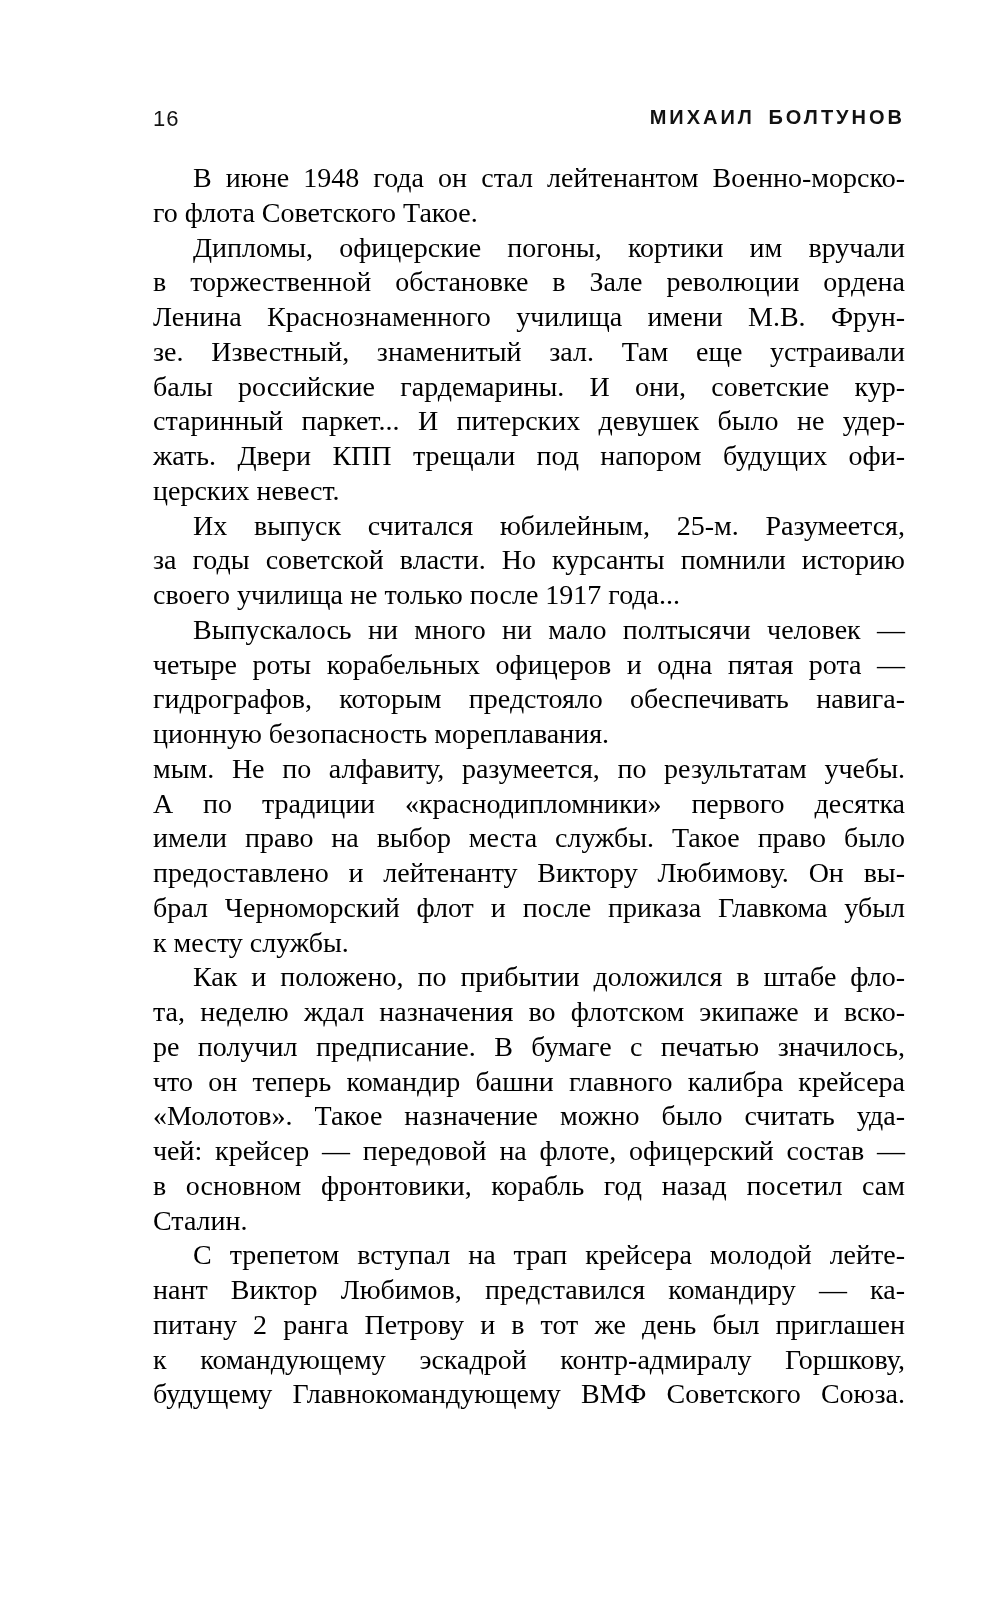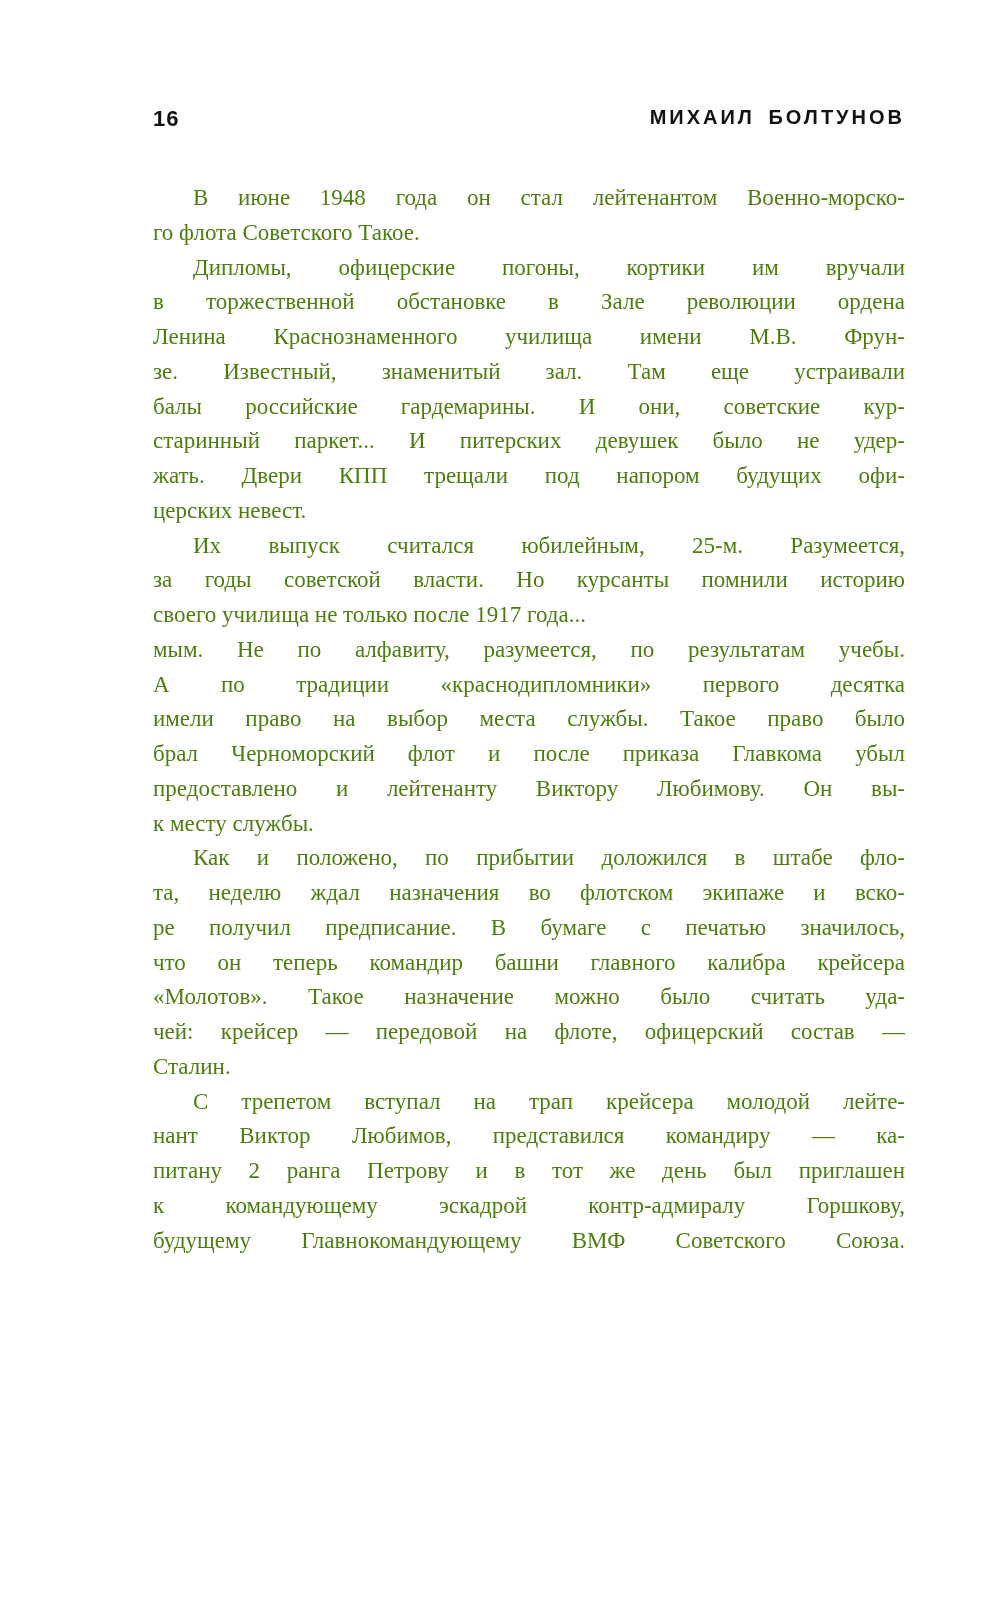--- a/index.html
+++ b/index.html
@@ -18,43 +18,42 @@
     left: 153px;
     width: 752px;
     height: 24px;
   }
   .page-number {
     position: absolute;
     left: 0;
     top: 0;
     font-family: "Liberation Sans", sans-serif;
     font-size: 22px;
-    font-weight: bold;
+    font-weight: normal;
     letter-spacing: 1px;
     color: #121212;
   }
   .running-title {
     text-align: right;
     font-family: "Liberation Sans", sans-serif;
     font-size: 20px;
     font-weight: bold;
     letter-spacing: 3px;
     word-spacing: 5px;
     color: #121212;
   }
   .text-block {
     position: absolute;
     top: 161px;
     left: 153px;
     width: 752px;
     font-family: "Liberation Serif", serif;
-    font-size: 23px;
+    font-size: 28px;
     line-height: 34.75px;
-    color: #4d7c0f;
-    margin-top: 20px;
+    color: #000000;
   }
   .para { margin: 0; padding: 0; }
   .line {
     text-align: justify;
     text-align-last: justify;
     height: 34.75px;
     overflow: visible;
     white-space: nowrap;
   }
   .line.first { text-indent: 40px; }
@@ -85,34 +84,41 @@
         <div class="line">старинный паркет... И питерских девушек было не удер-</div>
         <div class="line">жать. Двери КПП трещали под напором будущих офи-</div>
         <div class="line last">церских невест.</div>
       </div>
       <div class="para">
         <div class="line first">Их выпуск считался юбилейным, 25-м. Разумеется,</div>
         <div class="line">за годы советской власти. Но курсанты помнили историю</div>
         <div class="line last">своего училища не только после 1917 года...</div>
       </div>
       <div class="para">
+        <div class="line first">Выпускалось ни много ни мало полтысячи человек —</div>
+        <div class="line">четыре роты корабельных офицеров и одна пятая рота —</div>
+        <div class="line">гидрографов, которым предстояло обеспечивать навига-</div>
+        <div class="line last">ционную безопасность мореплавания.</div>
+      </div>
+      <div class="para">
         <div class="line">мым. Не по алфавиту, разумеется, по результатам учебы.</div>
         <div class="line">А по традиции «краснодипломники» первого десятка</div>
         <div class="line">имели право на выбор места службы. Такое право было</div>
+        <div class="line">предоставлено и лейтенанту Виктору Любимову. Он вы-</div>
         <div class="line">брал Черноморский флот и после приказа Главкома убыл</div>
-        <div class="line">предоставлено и лейтенанту Виктору Любимову. Он вы-</div>
         <div class="line last">к месту службы.</div>
       </div>
       <div class="para">
         <div class="line first">Как и положено, по прибытии доложился в штабе фло-</div>
         <div class="line">та, неделю ждал назначения во флотском экипаже и вско-</div>
         <div class="line">ре получил предписание. В бумаге с печатью значилось,</div>
         <div class="line">что он теперь командир башни главного калибра крейсера</div>
         <div class="line">«Молотов». Такое назначение можно было считать уда-</div>
         <div class="line">чей: крейсер — передовой на флоте, офицерский состав —</div>
+        <div class="line">в основном фронтовики, корабль год назад посетил сам</div>
         <div class="line last">Сталин.</div>
       </div>
       <div class="para">
         <div class="line first">С трепетом вступал на трап крейсера молодой лейте-</div>
         <div class="line">нант Виктор Любимов, представился командиру — ка-</div>
         <div class="line">питану 2 ранга Петрову и в тот же день был приглашен</div>
         <div class="line">к командующему эскадрой контр-адмиралу Горшкову,</div>
         <div class="line">будущему Главнокомандующему ВМФ Советского Союза.</div>
       </div>
     </div>

